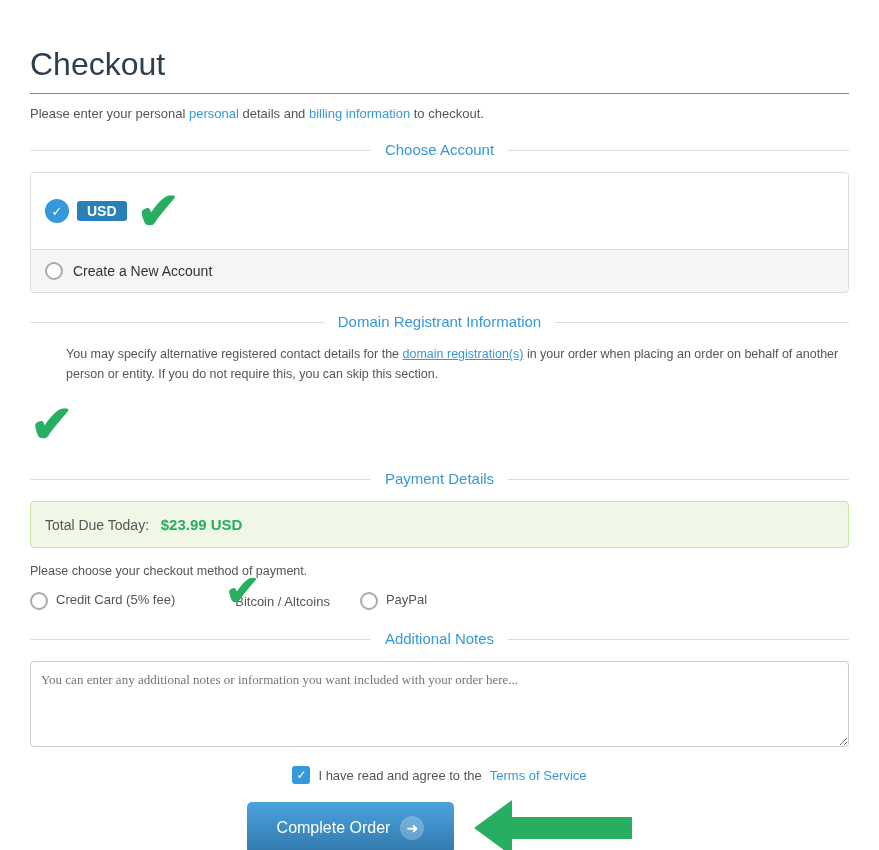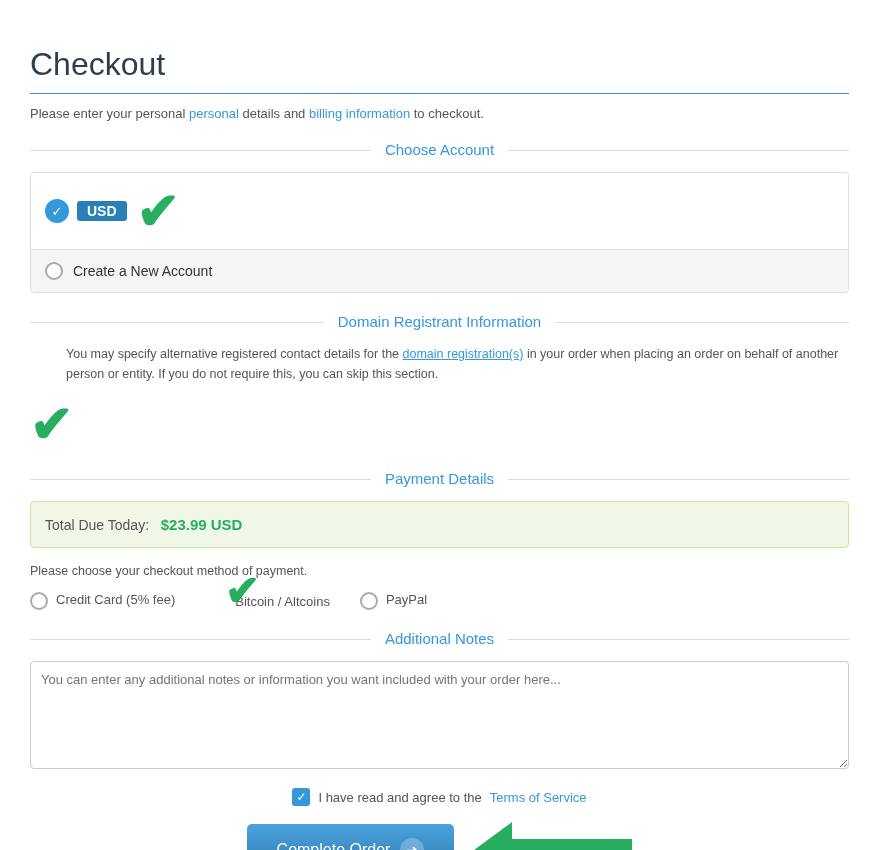--- a/index.html
+++ b/index.html
@@ -196,28 +196,28 @@
       font-weight: bold;
       line-height: 1;
       position: absolute;
       left: 195px;
       top: -22px;
     }
 
     
     .notes-textarea {
       width: 100%;
-      height: 108px;
+      height: 86px;
       border: 1px solid #ccc;
       border-radius: 4px;
       padding: 10px;
       font-size: 13px;
       color: #aaa;
       resize: vertical;
-      font-family: Liberation Sans, sans-serif;
+      font-family: Liberation Serif, serif;
     }
 
     
     .terms-row {
       display: flex;
       align-items: center;
       justify-content: center;
       gap: 8px;
       margin: 16px 0;
       font-size: 13px;

